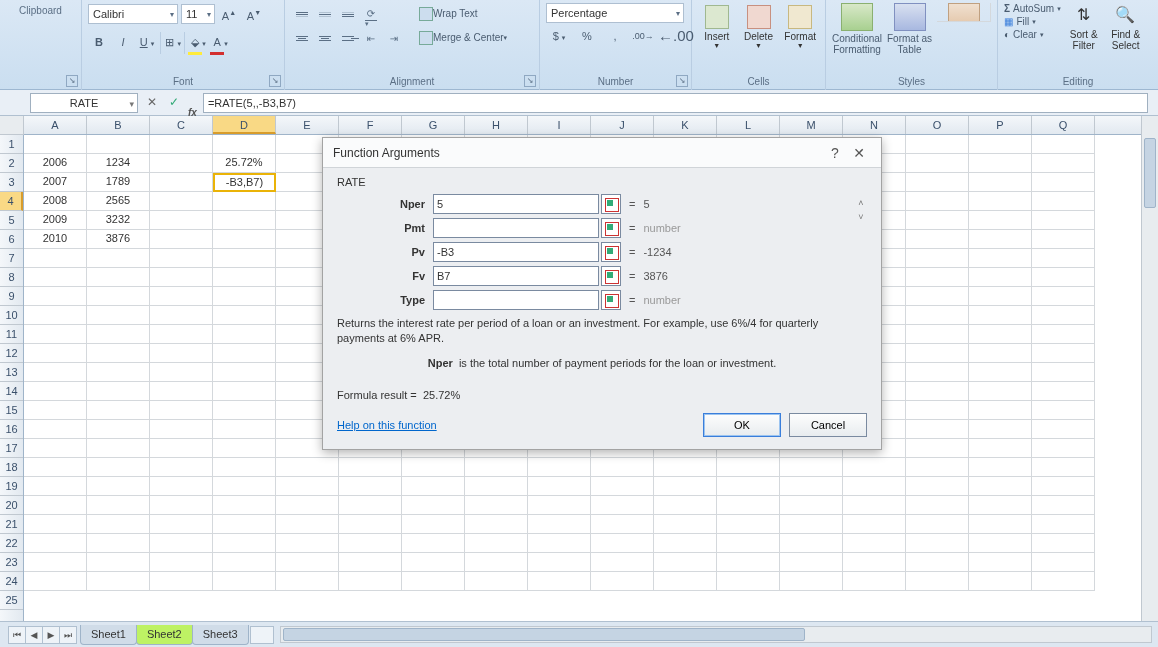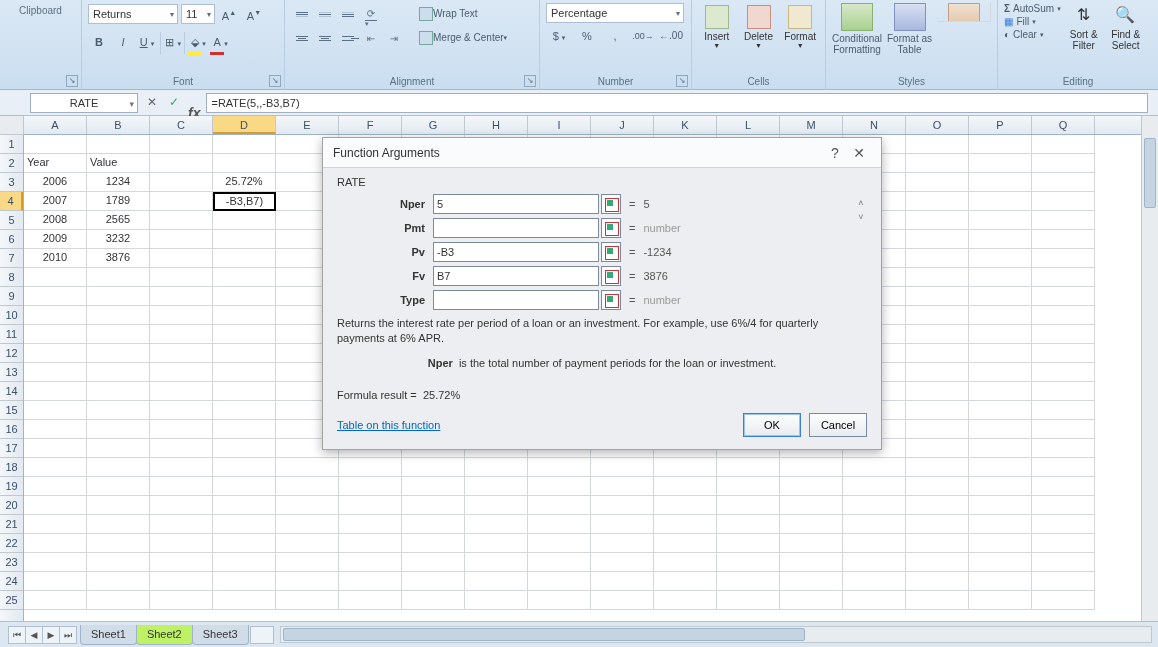--- a/index.html
+++ b/index.html
@@ -64,37 +64,37 @@
 .edit-big { width: 38px; text-align: center; font-size: 10px; }
 .edit-big .icon { width: 22px; height: 22px; margin: 2px auto; }
 
 
 .formula-bar { height: 26px; background: #e9eff6; border-bottom: 1px solid #b0c0d0; display: flex; align-items: center; }
 .name-box { width: 108px; height: 20px; margin: 0 0 0 30px; background: #fff; border: 1px solid #a0b0c0; text-align: center; line-height: 18px; font-size: 11px; position: relative; }
 .name-box::after { content: "▾"; position: absolute; right: 3px; top: 1px; font-size: 9px; color: #777; }
 .fx-btns { display: flex; align-items: center; margin: 0 6px; gap: 6px; }
 .fx-btn { width: 16px; height: 18px; text-align: center; line-height: 16px; font-size: 12px; color: #666; }
 .fx-btn.ok { color: #3a7; }
-.fx-label { font-style: italic; font-weight: bold; font-size: 14px; color: #555; margin-top: 20px; }
+.fx-label { font-style: italic; font-weight: bold; font-size: 10px; color: #555; margin-top: 20px; }
 .formula-input { flex: 1; height: 20px; background: #fff; border: 1px solid #a0b0c0; line-height: 18px; padding: 0 4px; font-size: 11px; margin-right: 10px; }
 
 
 .grid-area { position: relative; height: 505px; background: #fff; overflow: hidden; }
 .corner { position: absolute; left: 0; top: 0; width: 24px; height: 19px; background: #e8ecef; border-right: 1px solid #c0c8d0; border-bottom: 1px solid #c0c8d0; }
 .col-headers { position: absolute; left: 24px; top: 0; right: 17px; height: 19px; display: flex; background: linear-gradient(#f4f7fa, #e2e9f0); border-bottom: 1px solid #9fb4c9; }
 .col-h { width: 63px; border-right: 1px solid #c0c8d0; text-align: center; line-height: 18px; font-size: 11px; color: #3a506b; }
 .col-h.active { background: #f9d985; border-bottom: 2px solid #d89c2c; }
 .row-headers { position: absolute; left: 0; top: 19px; width: 24px; bottom: 0; background: linear-gradient(90deg,#f4f7fa,#e2e9f0); border-right: 1px solid #9fb4c9; }
 .row-h { height: 19px; border-bottom: 1px solid #c0c8d0; text-align: center; line-height: 18px; font-size: 11px; color: #3a506b; }
 .row-h.active { background: #f9d985; border-right: 2px solid #d89c2c; }
 .cells { position: absolute; left: 24px; top: 19px; right: 17px; bottom: 0; }
 .cell-row { height: 19px; display: flex; }
 .cell { width: 63px; height: 19px; border-right: 1px solid #d4d8dc; border-bottom: 1px solid #d4d8dc; padding: 0 3px; line-height: 17px; font-size: 11px; overflow: hidden; }
 .cell.r { text-align: center; }
-.cell.active { border: 2px solid #000000; padding: 0 2px; line-height: 15px; }
+.cell.active { border: 2px solid #eab308; padding: 0 2px; line-height: 15px; }
 .vscroll { position: absolute; right: 0; top: 0; width: 17px; bottom: 0; background: #e8ecef; border-left: 1px solid #c0c8d0; }
 .vscroll .thumb { position: absolute; top: 22px; left: 2px; right: 2px; height: 70px; background: #c5d4e3; border: 1px solid #9fb4c9; border-radius: 2px; }
 
 
 .status-bar { height: 26px; background: #dde7f1; border-top: 1px solid #b0c0d0; display: flex; align-items: center; }
 .nav-btns { display: flex; margin: 0 4px 0 8px; }
 .nav-btn { width: 18px; height: 18px; text-align: center; line-height: 16px; font-size: 9px; color: #555; border: 1px solid #b0c0d0; background: #eef3f8; margin-right: -1px; }
 .sheet-tab { height: 20px; padding: 0 10px; line-height: 19px; font-size: 11px; background: #d0dce8; border: 1px solid #9fb4c9; border-top: none; border-radius: 0 0 4px 4px; margin-right: -1px; }
 .sheet-tab.active { background: #bef264; font-weight: normal; }
 .tab-new { width: 24px; height: 18px; border: 1px solid #b0c0d0; background: #eef3f8; margin-left: 2px; position: relative; }
@@ -120,37 +120,37 @@
 .arg-scroll { position: absolute; right: 12px; top: 30px; width: 16px; height: 118px; }
 .arg-scroll .up, .arg-scroll .dn { height: 14px; text-align: center; font-size: 9px; color: #777; }
 .result-row { text-align: center; margin: 10px 0 6px 200px; color: #333; }
 .desc { margin: 6px 0 10px; line-height: 1.4; }
 .desc-arg { text-align: center; margin-bottom: 20px; }
 .desc-arg b { font-weight: bold; }
 .formula-result { margin-bottom: 12px; }
 .dlg-footer { display: flex; align-items: center; }
 .help-link { color: #0066cc; text-decoration: underline; }
 .dlg-footer .spacer { flex: 1; }
-.dlg-footer button { width: 58px; height: 24px; border: 1px solid #7a8aa0; background: linear-gradient(#fdfdfd,#e8ecef); font-size: 11px; margin-left: 8px; }
+.dlg-footer button { width: 78px; height: 24px; border: 1px solid #7a8aa0; background: linear-gradient(#fdfdfd,#e8ecef); font-size: 11px; margin-left: 8px; }
 .dlg-footer button.primary { border: 1px solid #3a7edb; box-shadow: 0 0 0 1px #9cc4f0 inset; }
 </style>
 </head>
 <body>
 
 <div class="ribbon">
 
   <div class="ribbon-group" style="width:82px">
     <div class="ribbon-group-label">Clipboard</div>
     <div class="dialog-launcher">↘</div>
   </div>
 
   <div class="ribbon-group" style="width:203px">
     <div style="display:flex;flex-direction:column;gap:3px">
       <div class="font-top">
-        <div class="combo font-name">Returns</div>
+        <div class="combo font-name">Calibri</div>
         <div class="combo font-size">11</div>
         <div class="fbtn font-grow">A<sup style="font-size:7px">▲</sup></div>
         <div class="fbtn font-shrink">A<sup style="font-size:7px">▼</sup></div>
       </div>
       <div class="font-bottom">
         <div class="fbtn"><b>B</b></div>
         <div class="fbtn"><i>I</i></div>
         <div class="fbtn"><u>U</u> <span style="font-size:7px">▾</span></div>
         <div class="fbtn sep">⊞ <span style="font-size:7px">▾</span></div>
         <div class="fbtn sep"><span class="color-underline" style="border-color:#ffeb3b">⬙</span><span style="font-size:7px">▾</span></div>
@@ -219,21 +219,21 @@
   </div>
 
   <div class="ribbon-group" style="width:152px">
     <div class="num-col">
       <div class="combo" style="width:138px">Percentage</div>
       <div class="num-row">
         <div class="nbtn">$ <span style="font-size:7px">▾</span></div>
         <div class="nbtn">%</div>
         <div class="nbtn">,</div>
         <div class="nbtn" style="font-size:9px">.00→</div>
-        <div class="nbtn" style="font-size:10px">←.00</div>
+        <div class="nbtn" style="font-size:15px">←.00</div>
       </div>
     </div>
     <div class="ribbon-group-label">Number</div>
     <div class="dialog-launcher">↘</div>
   </div>
 
   <div class="ribbon-group" style="width:134px">
     <div class="ribbon-body">
       <div class="cell-btn">
           <div class="icon"></div>
@@ -375,39 +375,20 @@
         <div class="cell"></div>
         <div class="cell"></div>
         <div class="cell"></div>
         <div class="cell"></div>
         <div class="cell"></div>
         <div class="cell"></div>
         <div class="cell"></div>
         <div class="cell"></div>
       </div>
       <div class="cell-row">
-        <div class="cell">Year</div>
-        <div class="cell">Value</div>
-        <div class="cell"></div>
-        <div class="cell"></div>
-        <div class="cell"></div>
-        <div class="cell"></div>
-        <div class="cell"></div>
-        <div class="cell"></div>
-        <div class="cell"></div>
-        <div class="cell"></div>
-        <div class="cell"></div>
-        <div class="cell"></div>
-        <div class="cell"></div>
-        <div class="cell"></div>
-        <div class="cell"></div>
-        <div class="cell"></div>
-        <div class="cell"></div>
-      </div>
-      <div class="cell-row">
         <div class="cell r">2006</div>
         <div class="cell r">1234</div>
         <div class="cell"></div>
         <div class="cell r">25.72%</div>
         <div class="cell"></div>
         <div class="cell"></div>
         <div class="cell"></div>
         <div class="cell"></div>
         <div class="cell"></div>
         <div class="cell"></div>
@@ -909,19 +890,19 @@
       </div>
     <div class="arg-scroll">
         <div class="up">˄</div>
         <div style="flex:1"></div>
         <div class="dn">˅</div>
       </div>
     <div class="desc">Returns the interest rate per period of a loan or an investment. For example, use 6%/4 for quarterly payments at 6% APR.</div>
     <div class="desc-arg"><b>Nper</b> &nbsp;<span>is the total number of payment periods for the loan or investment.</span></div>
     <div class="formula-result"><span>Formula result =</span> &nbsp;<span>25.72%</span></div>
     <div class="dlg-footer">
-      <a class="help-link">Table on this function</a>
+      <a class="help-link">Help on this function</a>
       <span class="spacer"></span>
       <button class="primary">OK</button>
       <button>Cancel</button>
     </div>
   </div>
 </div>
 
 </body></html>

